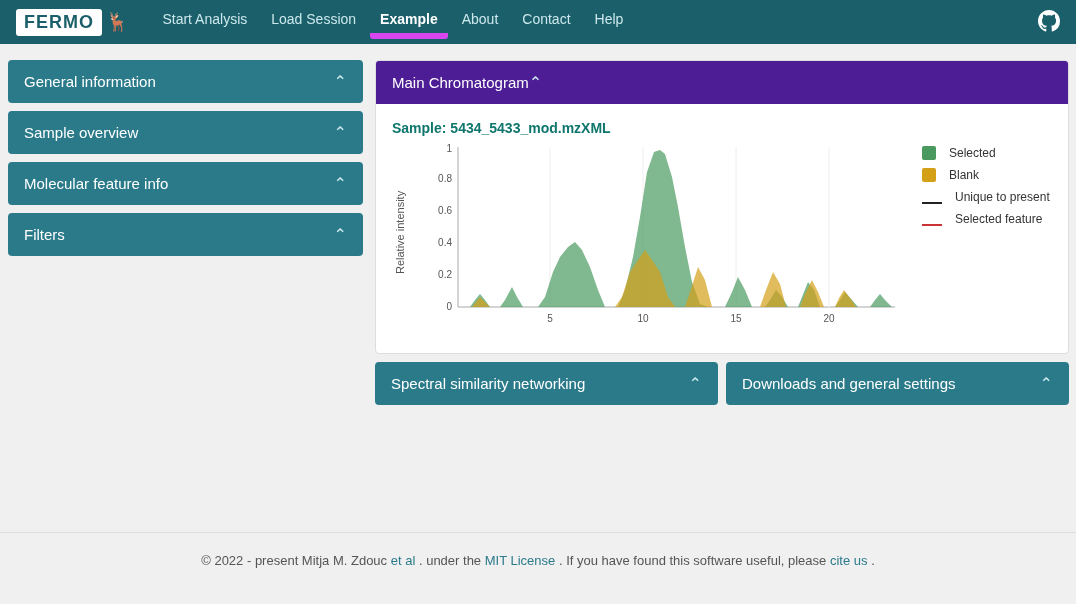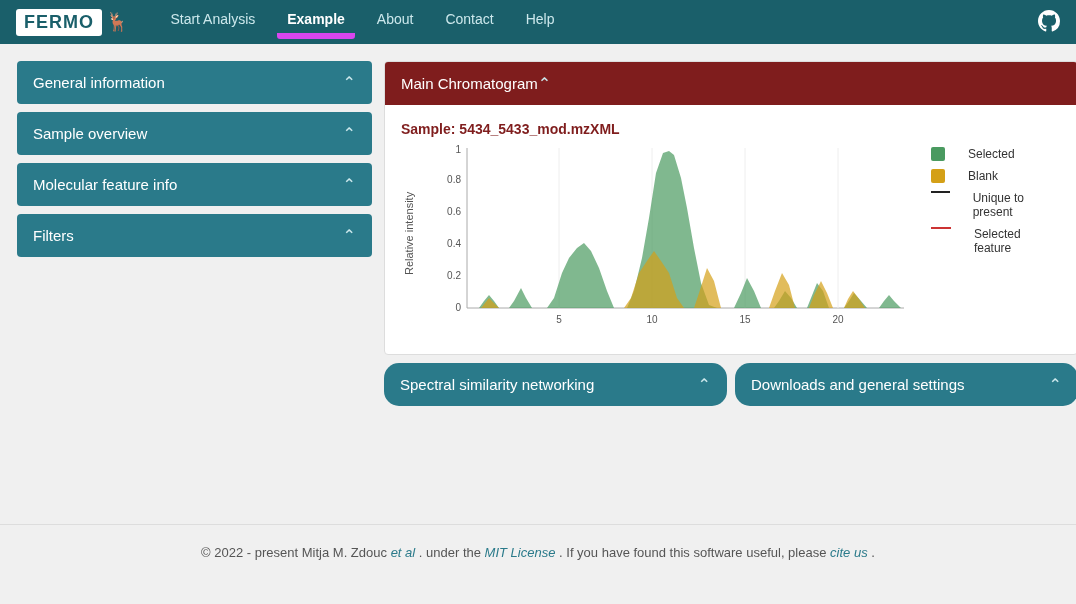--- a/index.html
+++ b/index.html
@@ -7,25 +7,25 @@
 
     
     .navbar {
       background-color: #1a5f6a;
       display: flex;
       align-items: center;
       padding: 0 16px;
       height: 44px;
     }
     .navbar-logo {
-      margin-right: 32px;
+      margin-right: 24px;
     }
     .navbar-links {
       display: flex;
-      gap: 12px;
+      gap: 4px;
       flex: 1;
     }
     .navbar-link {
       color: #cce8ec;
       text-decoration: none;
       padding: 6px 10px;
       border-radius: 3px;
       font-size: 14px;
       cursor: pointer;
     }
@@ -36,22 +36,23 @@
     }
     .navbar-github {
       color: white;
       margin-left: auto;
     }
 
     
     .main-layout {
       display: flex;
       gap: 0;
-      padding: 17px;
+      padding: 8px;
       min-height: 480px;
+      margin-top: 8px;
     }
 
     
     .sidebar {
       width: 355px;
       min-width: 355px;
       display: flex;
       flex-direction: column;
       gap: 8px;
     }
@@ -87,39 +88,39 @@
     }
 
     
     .main-chromatogram {
       background: white;
       border: 1px solid #ddd;
       border-radius: 4px;
       overflow: hidden;
     }
     .panel-header {
-      background: #7f1d1d;
+      background: #4c1d95;
       color: white;
       display: flex;
       align-items: center;
       justify-content: flex-start;
       padding: 12px 16px;
     }
     .panel-header-title {
       font-size: 15px;
       font-weight: 500;
     }
     .panel-body {
       padding: 16px;
     }
     .sample-title {
       font-weight: bold;
       font-size: 14px;
       margin-bottom: 6px;
-      color: #7f1d1d;
+      color: #0f766e;
     }
     .sample-subtitle {
       font-size: 13px;
       color: #555;
       margin-bottom: 12px;
     }
 
     
     .chart-container {
       display: flex;
@@ -147,22 +148,22 @@
     }
     .chart-legend {
       display: flex;
       flex-direction: column;
       gap: 8px;
       padding: 4px 0;
       min-width: 130px;
     }
     .legend-item {
       display: flex;
-      align-items: flex-start;
-      gap: 23px;
+      align-items: flex-end;
+      gap: 13px;
       font-size: 12px;
       color: #333;
     }
     .legend-color-box {
       width: 14px;
       height: 14px;
       border-radius: 2px;
     }
     .legend-line {
       width: 20px;
@@ -171,21 +172,21 @@
 
     
     .bottom-panels {
       display: flex;
       gap: 8px;
     }
     .bottom-panel {
       flex: 1;
       background: #2a7a8a;
       color: white;
-      border-radius: 15px;
+      border-radius: 4px;
       display: flex;
       align-items: center;
       justify-content: space-between;
       padding: 12px 16px;
       cursor: pointer;
     }
     .bottom-panel-title {
       font-size: 15px;
       font-weight: 500;
     }
@@ -195,21 +196,20 @@
       background: #f0f0f0;
       text-align: center;
       padding: 20px;
       font-size: 13px;
       color: #555;
       border-top: 1px solid #ddd;
     }
     .footer a {
       color: #2a7a8a;
       text-decoration: none;
-      font-style: italic;
     }
     .footer-title {
       font-weight: bold;
       font-size: 15px;
       color: #333;
       margin-bottom: 6px;
     }
 
     
     .logo-container {
@@ -234,20 +234,21 @@
 </head>
 <body>
 
 <nav class="navbar">
   <div class="logo-container navbar-logo">
     <span class="logo-box">FERMO</span>
     <span class="logo-deer">🦌</span>
   </div>
   <div class="navbar-links">
     <a class="navbar-link">Start Analysis</a>
+    <a class="navbar-link">Load Session</a>
     <a class="navbar-link active">Example</a>
     <a class="navbar-link">About</a>
     <a class="navbar-link">Contact</a>
     <a class="navbar-link">Help</a>
   </div>
   <div class="navbar-github">
     <svg width="22" height="22" viewBox="0 0 16 16" fill="white">
       <path d="M8 0C3.58 0 0 3.58 0 8c0 3.54 2.29 6.53 5.47 7.59.4.07.55-.17.55-.38 0-.19-.01-.82-.01-1.49-2.01.37-2.53-.49-2.69-.94-.09-.23-.48-.94-.82-1.13-.28-.15-.68-.52-.01-.53.63-.01 1.08.58 1.23.82.72 1.21 1.87.87 2.33.66.07-.52.28-.87.51-1.07-1.78-.2-3.64-.89-3.64-3.95 0-.87.31-1.59.82-2.15-.08-.2-.36-1.02.08-2.12 0 0 .67-.21 2.2.82.64-.18 1.32-.27 2-.27.68 0 1.36.09 2 .27 1.53-1.04 2.2-.82 2.2-.82.44 1.1.16 1.92.08 2.12.51.56.82 1.27.82 2.15 0 3.07-1.87 3.75-3.65 3.95.29.25.54.73.54 1.48 0 1.07-.01 1.93-.01 2.2 0 .21.15.46.55.38A8.013 8.013 0 0016 8c0-4.42-3.58-8-8-8z"></path>
     </svg>
   </div>

